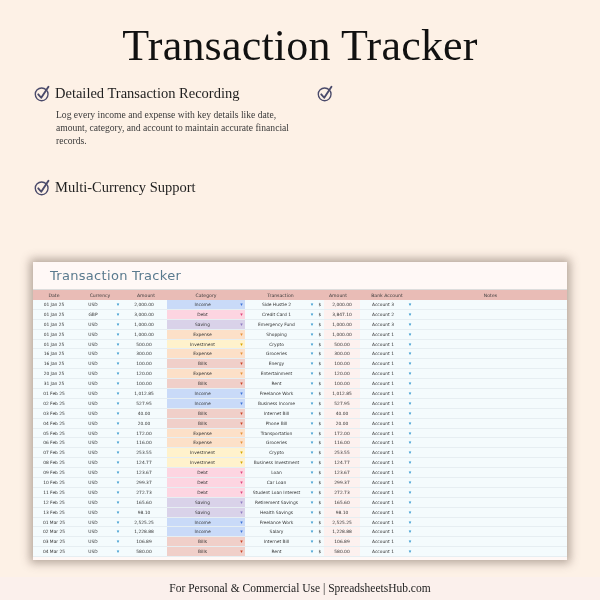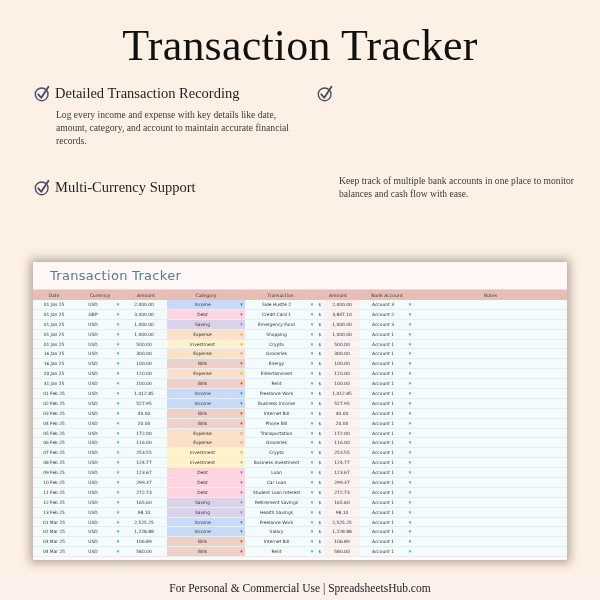--- a/index.html
+++ b/index.html
@@ -86,21 +86,20 @@
   <div class="f-head">
     <svg class="f-icon" viewBox="0 0 20 20">
       <circle cx="9" cy="11" r="7.5" fill="none" stroke="#4a4a6a" stroke-width="1.6"></circle>
       <path d="M5 11 L8.5 15 L17 2" fill="none" stroke="#4a4a6a" stroke-width="2.2" stroke-linecap="round" stroke-linejoin="round"></path>
     </svg>
     <span class="f-title">Multi-Currency Support</span>
   </div>
 </div>
 
 <div class="feature" id="f4">
-  <div class="f-desc">Keep track of multiple bank accounts in one place to monitor balances and cash flow with ease.</div>
 </div>
 
 <div class="sheet">
   <div class="sheet-title">Transaction Tracker</div>
   <div class="tbl">
     <div class="thead">
       <div class="c-date">Date</div>
       <div class="c-cur" style="width:50px">Currency</div>
       <div class="c-amt" style="width:42px">Amount</div>
       <div class="c-cat">Category</div>

